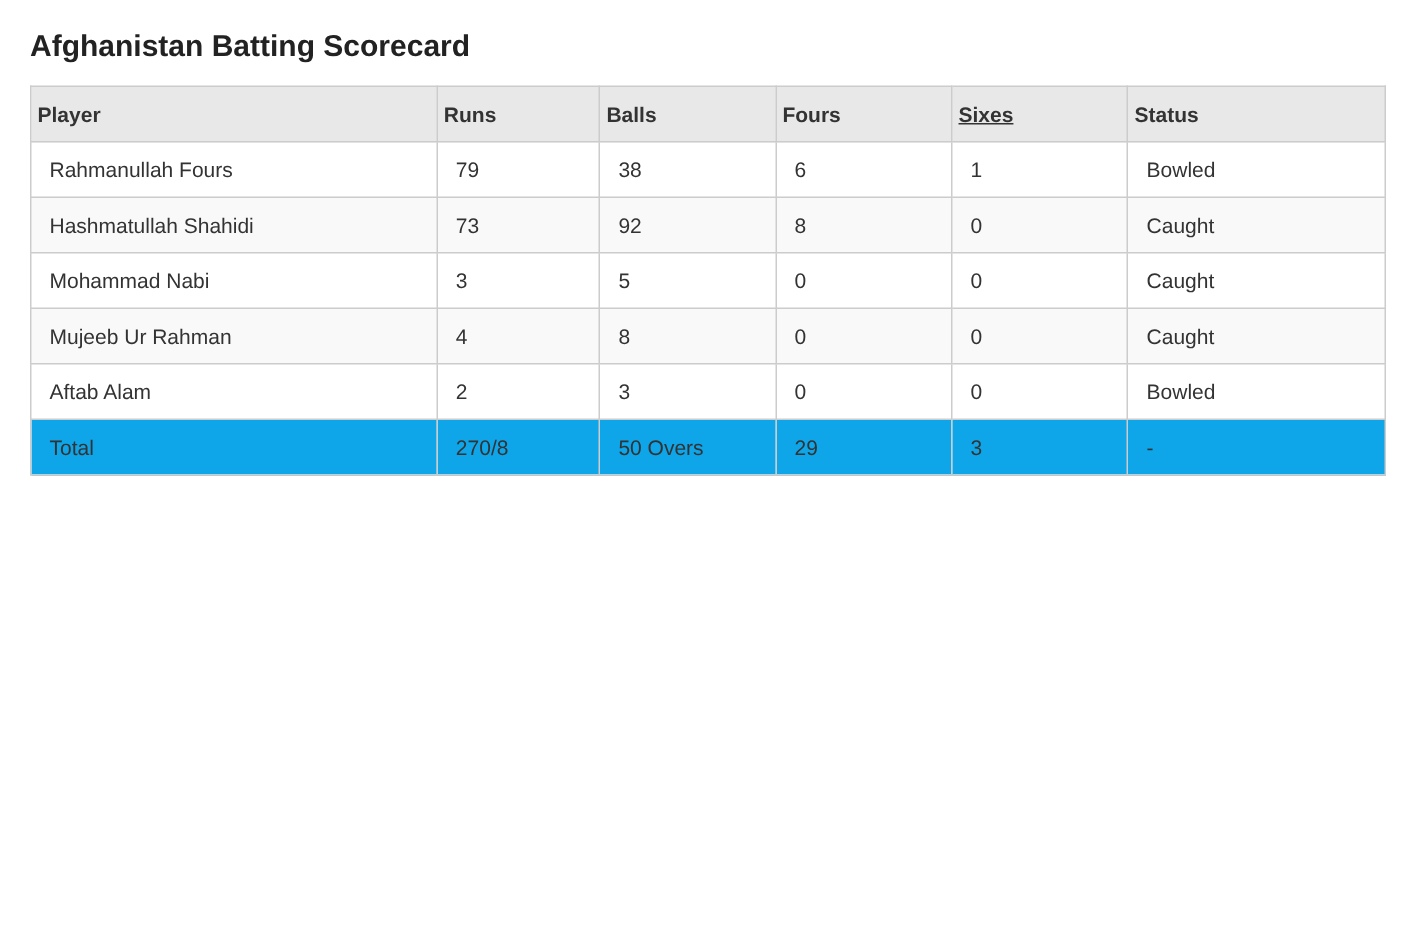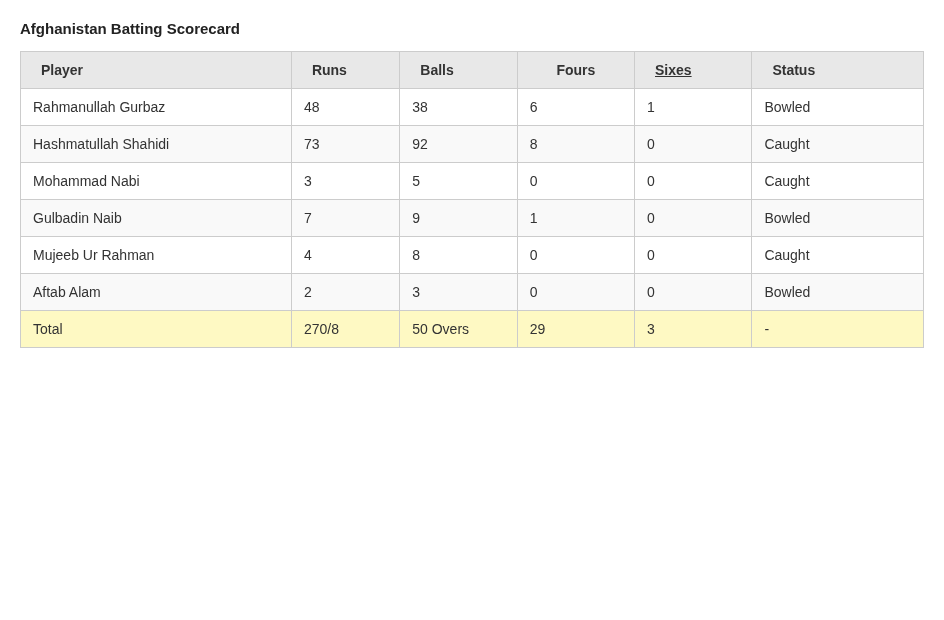--- a/index.html
+++ b/index.html
@@ -4,57 +4,57 @@
   <style>
     * { box-sizing: border-box; margin: 0; padding: 0; }
     body {
       font-family: Arial, sans-serif;
       font-size: 14px;
       background: #fff;
       padding: 20px;
       width: 944px;
     }
     h1 {
-      font-size: 15px;
+      font-size: 20px;
       font-weight: bold;
       margin-bottom: 14px;
       color: #222;
     }
     table {
       border-collapse: collapse;
       width: 100%;
       border: 1px solid #ccc;
     }
     th {
       background-color: #e8e8e8;
       border: 1px solid #ccc;
-      padding: 10px 20px;
+      padding: 10px 4px;
       text-align: left;
       font-weight: bold;
       color: #333;
     }
     td {
       border: 1px solid #ccc;
       padding: 10px 12px;
       color: #333;
     }
     tr:nth-child(even) td {
       background-color: #f9f9f9;
     }
     tr:nth-child(odd) td {
       background-color: #ffffff;
     }
     tr.total-row td {
-      background-color: #fef9c3;
+      background-color: #0ea5e9;
       font-weight: normal;
     }
     .col-player { width: 30%; }
     .col-runs   { width: 12%; }
     .col-balls  { width: 13%; }
-    .col-fours  { width: 13%; text-align: center; }
+    .col-fours  { width: 13%; }
     .col-sixes  { width: 13%; text-decoration: underline; }
     .col-status { width: 19%; }
   </style>
 </head>
 <body>
 
 <h1>Afghanistan Batting Scorecard</h1>
 
 <table>
   <thead>
@@ -62,50 +62,42 @@
       <th class="col-player">Player</th>
       <th class="col-runs">Runs</th>
       <th class="col-balls">Balls</th>
       <th class="col-fours">Fours</th>
       <th class="col-sixes">Sixes</th>
       <th class="col-status">Status</th>
     </tr>
   </thead>
   <tbody id="table-body">
       <tr>
-        <td>Rahmanullah Gurbaz</td>
-        <td>48</td>
+        <td>Rahmanullah Fours</td>
+        <td>79</td>
         <td>38</td>
         <td>6</td>
         <td>1</td>
         <td>Bowled</td>
       </tr>
       <tr>
         <td>Hashmatullah Shahidi</td>
         <td>73</td>
         <td>92</td>
         <td>8</td>
         <td>0</td>
         <td>Caught</td>
       </tr>
       <tr>
         <td>Mohammad Nabi</td>
         <td>3</td>
         <td>5</td>
         <td>0</td>
         <td>0</td>
         <td>Caught</td>
-      </tr>
-      <tr>
-        <td>Gulbadin Naib</td>
-        <td>7</td>
-        <td>9</td>
-        <td>1</td>
-        <td>0</td>
-        <td>Bowled</td>
       </tr>
       <tr>
         <td>Mujeeb Ur Rahman</td>
         <td>4</td>
         <td>8</td>
         <td>0</td>
         <td>0</td>
         <td>Caught</td>
       </tr>
       <tr>

